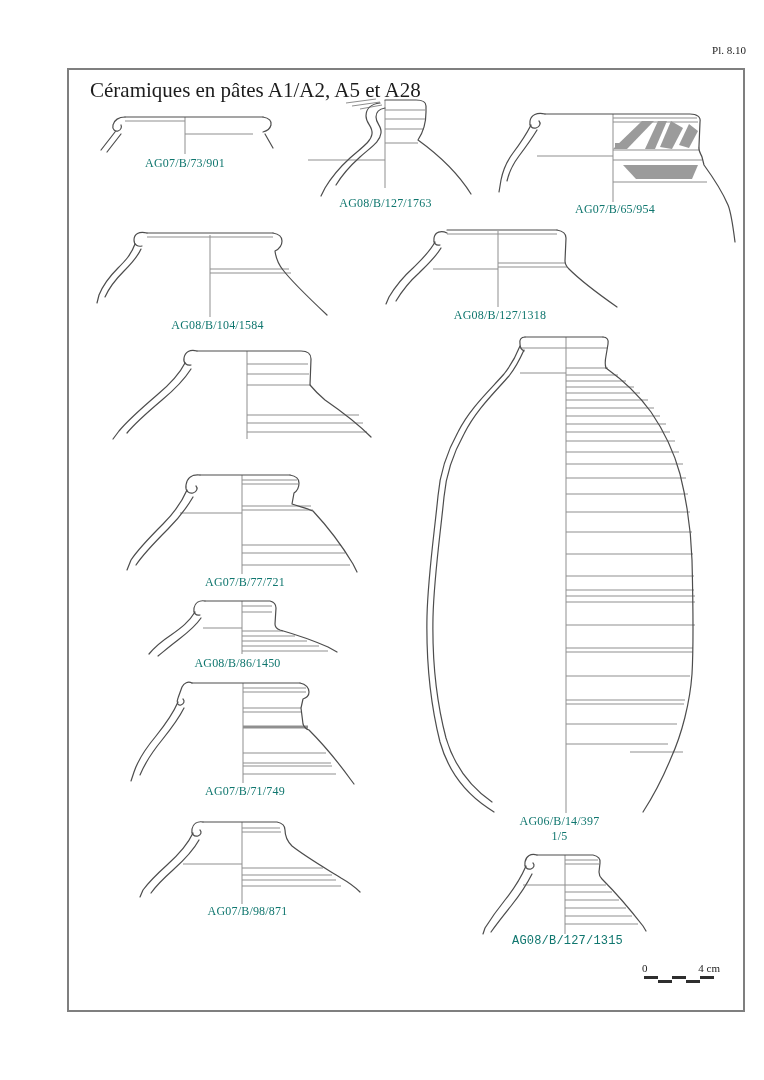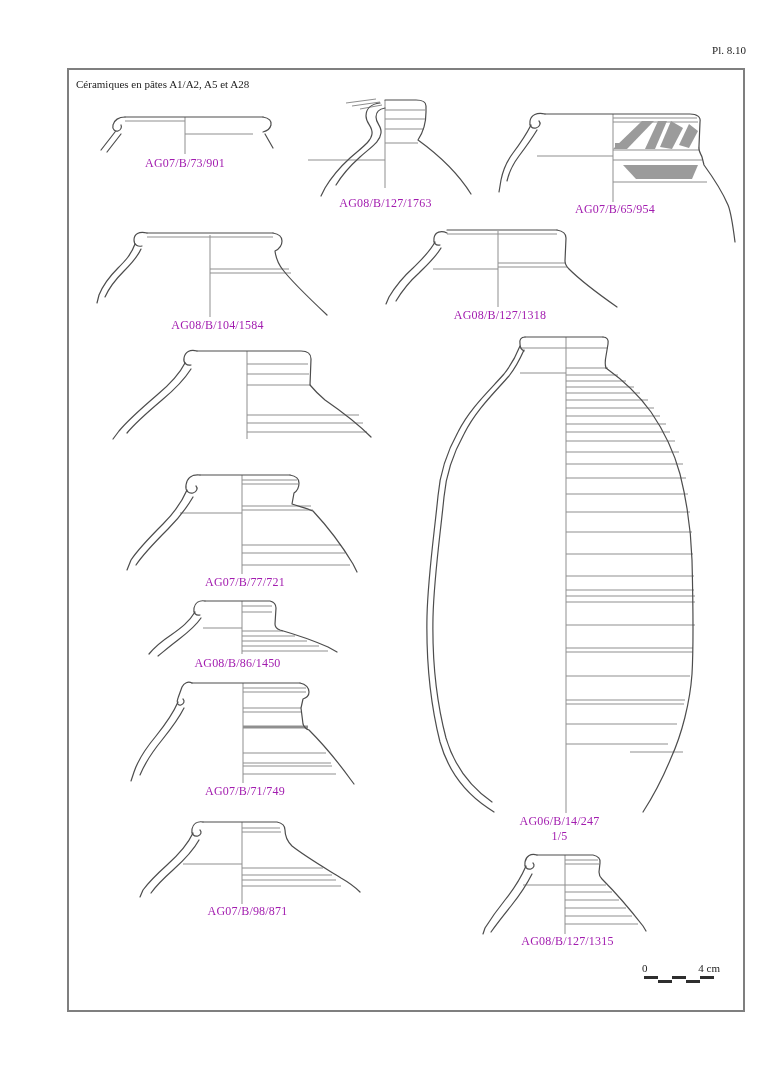--- a/index.html
+++ b/index.html
@@ -2,24 +2,24 @@
 <html><head>
 <meta charset="utf-8">
 <style>
   html,body{margin:0;padding:0;background:#fff;}
   .page{
     position:relative;width:764px;height:1080px;background:#fff;
     font-family:"Liberation Serif","DejaVu Serif",serif;color:#1c1c1c;overflow:hidden;
   }
   .plate-number{position:absolute;top:44px;right:18px;font-size:11px;}
   .frame{position:absolute;left:67px;top:68px;width:678px;height:944px;border:2px solid #7f7f7f;box-sizing:border-box;background:#fff;}
-  .title{position:absolute;left:76px;top:78px;font-size:11px;}
+  .title{position:absolute;left:90px;top:78px;font-size:21px;}
   figure.vessel{position:absolute;margin:0;padding:0;}
   figure.vessel svg{display:block;overflow:visible;}
-  figcaption{font-size:12px;text-align:center;color:#a21caf;letter-spacing:.2px;line-height:1.25;}
+  figcaption{font-size:12px;text-align:center;color:#0f766e;letter-spacing:.2px;line-height:1.25;}
   .outline{fill:none;stroke:#4d4d4d;stroke-width:1.2;stroke-linecap:round;stroke-linejoin:round;}
   .guide{fill:none;stroke:#8f8f8f;stroke-width:1;stroke-linecap:butt;}
   .thick{fill:none;stroke:#8f8f8f;stroke-width:3;}
   .deco{fill:#9b9b9b;stroke:none;}
   .scalebar{position:absolute;left:642px;top:962px;width:78px;}
   .scalebar .nums{display:flex;justify-content:space-between;font-size:11px;margin-bottom:1px;}
   .scalebar svg{display:block;}
 </style>
 </head>
 <body>
@@ -157,26 +157,26 @@
       <path class="guide" d="M154,3 V479 M108,14 H196 M108,39 H154"></path>
       <path class="guide" d="M154,34H196 M154,41H206 M154,47H214 M154,53H222 M154,59H228 M154,66H236 M154,74H242 M154,82H248 M154,90H254 M154,98H258 M154,107H263 M154,118H267 M154,130H271 M154,144H274 M154,160H276 M154,178H278 M154,198H280 M154,220H281 M154,242H282 M154,256H282 M154,262H283 M154,268H283 M154,291H283 M154,314H281 M154,318H281 M154,342H278 M154,366H273 M154,370H272 M154,390H265 M154,410H256 M218,418H271"></path>
       <path class="outline" d="M113,3 H191"></path>
       <path class="outline" d="M113,3 C109,3 107,6 108,10 C108,14 110,16 112,17"></path>
       <path class="outline" d="M191,3 C195,3 197,6 196,10 L194,22 C193,27 193,31 194,34"></path>
       <path class="outline" d="M108,12 C104,22 100,30 92,40 C78,56 58,74 46,98 C36,116 28,138 26,162 C22,202 16,242 15,282 C14,330 18,368 28,408 C36,436 52,458 76,474 L82,478"></path>
       <path class="outline" d="M112,16 C108,25 104,33 97,42 C83,58 64,76 52,100 C42,118 34,140 32,163 C28,203 22,243 21,283 C20,330 24,366 34,404 C42,431 57,452 80,468"></path>
       <path class="outline" d="M194,34 C208,44 226,60 239,78 C252,97 262,118 268,140 C274,164 279,196 280,226 C281,266 282,306 280,340 C278,368 270,400 259,424 C250,446 240,464 231,478"></path>
     </svg>
     <figcaption>
-      <span>AG06/B/14/247</span><br>
+      <span>AG06/B/14/397</span><br>
       <span>1/5</span>
     </figcaption>
   </figure>
 
-  <figure class="vessel" style="left:475px;top:848px;width:185px;">
+  <figure class="vessel" style="left:475px;top:848px;width:185px;font-family:Liberation Mono, monospace;">
     <svg width="185" height="86" viewBox="0 0 185 86">
       <path class="guide" d="M90,7 V86 M90,12 H123 M90,16 H124 M90,37 H131 M90,44 H137 M90,52 H144 M90,60 H151 M90,68 H157 M90,76 H163 M48,37 H90"></path>
       <path class="outline" d="M62,7 H118 C123,8 126,11 125,15 L124,24 C124,27 125,29 127,31 C140,44 154,60 168,78 L171,83"></path>
       <path class="outline" d="M62,7 C56,5 51,8 50,14 C49,19 52,22 56,21 C59,20 60,17 58,15"></path>
       <path class="outline" d="M51,18 C45,32 38,42 30,52 C22,62 15,72 10,80 L8,86"></path>
       <path class="outline" d="M57,26 C51,38 44,48 36,58 C28,68 21,77 16,84"></path>
     </svg>
     <figcaption>AG08/B/127/1315</figcaption>
   </figure>
 

